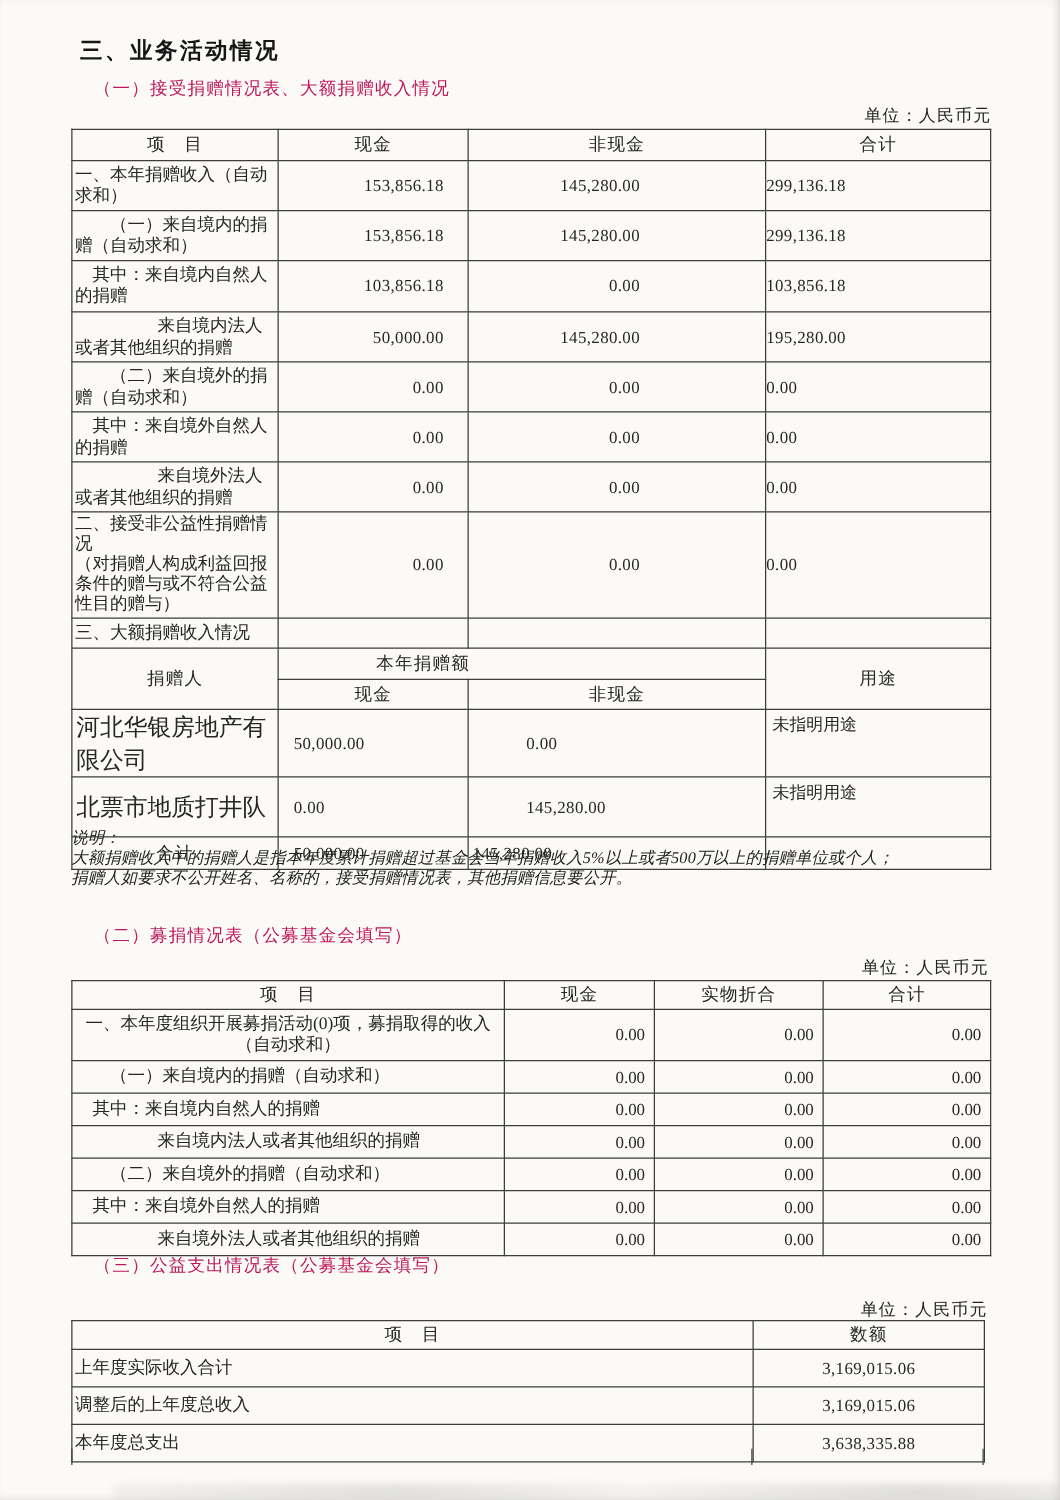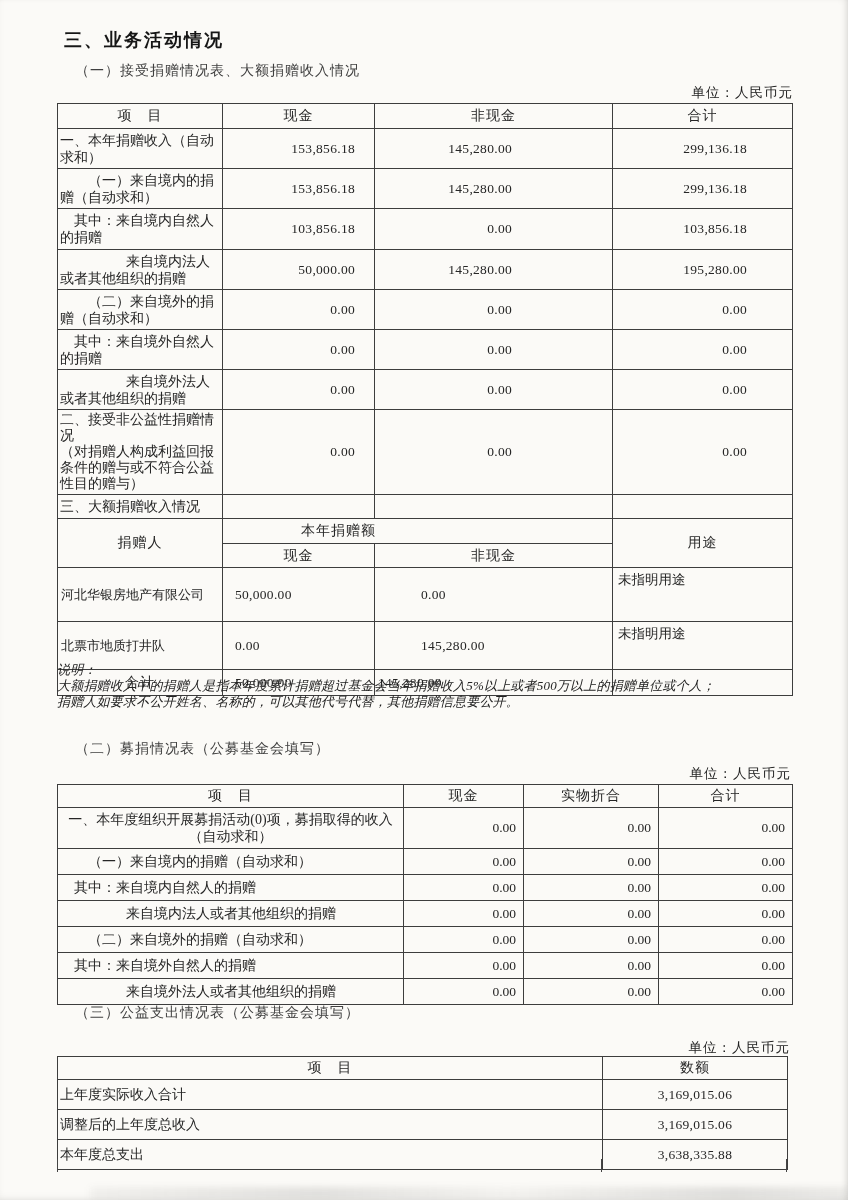--- a/index.html
+++ b/index.html
@@ -2,36 +2,36 @@
 <html><head>
 <meta charset="utf-8">
 <style>
   html,body{margin:0;padding:0;}
   .page{position:relative;width:848px;height:1200px;background:#fbfaf7;overflow:hidden;
         font-family:"Liberation Serif","DejaVu Serif",serif;color:#262626;
         box-shadow:inset -5px 0 9px -5px rgba(0,0,0,.18), inset 0 -4px 8px -4px rgba(0,0,0,.10);}
   .abs{position:absolute;}
   .main-title{left:64px;top:28px;font-family:"Liberation Sans","DejaVu Sans",sans-serif;
         font-weight:bold;font-size:18px;letter-spacing:2px;color:#161616;}
-  .sec-title{font-size:14px;letter-spacing:1px;color:#404040;}
+  .sec-title{font-size:14px;letter-spacing:1px;color:#be185d;}
   .unit{font-size:13.5px;letter-spacing:1px;color:#222;}
   table{border-collapse:collapse;table-layout:fixed;border:1.5px solid #333;}
   td,th{border:1px solid #3d3d3d;font-weight:normal;font-size:14px;padding:0;
         vertical-align:middle;overflow:hidden;}
   .hdr{text-align:center;letter-spacing:1px;}
   .lbl{text-align:left;padding:1px 2px;line-height:17px;}
   .ind1{text-indent:14px;}
   .ind2{text-indent:28px;}
   .ind4{text-indent:66px;}
   .num{font-size:13.5px;letter-spacing:.3px;}
   .c-cash{text-align:right;padding-right:19px;}
   .c-noncash{text-align:right;padding-right:100px;}
-  .c-total{text-align:right;padding-right:45px;}
+  .c-total{text-align:left;padding-right:45px;}
   .span-hdr{text-align:left;padding-left:78px;letter-spacing:1px;}
-  .d-name{padding-left:3px;font-size:13px;}
+  .d-name{padding-left:3px;font-size:19px;}
   .d-cash{text-align:left;padding-left:12px;}
   .d-noncash{text-align:left;padding-left:46px;}
   .d-noncash-t{text-align:left;padding-left:3px;}
   .d-purpose{vertical-align:top;text-align:left;padding:3px 0 0 5px;font-size:13.5px;}
   .d-total-label{text-align:center;letter-spacing:1px;}
   .t2-val{text-align:right;padding-right:7px;font-size:13.5px;}
   .t3-amount{text-align:center;font-size:13.5px;letter-spacing:.3px;}
   .notes{font-size:13px;line-height:16px;color:#222;letter-spacing:.2px;font-style:italic;}
   .stub{position:absolute;width:0;height:13px;border-left:1.5px solid #444;top:1159px;}
   .smudge{position:absolute;left:90px;right:0;bottom:0;height:13px;filter:blur(3px);
@@ -160,21 +160,21 @@
       <td class="num d-cash">50,000.00</td>
       <td class="num d-noncash-t">145,280.00</td>
       <td class="d-purpose"></td>
     </tr>
   </tbody>
     </table>
 
   <div class="abs notes" style="left:57px;top:662px;width:742px;">
     <div>说明：</div>
     <div>大额捐赠收入中的捐赠人是指本年度累计捐赠超过基金会当年捐赠收入5%以上或者500万以上的捐赠单位或个人；</div>
-    <div>捐赠人如要求不公开姓名、名称的，可以其他代号代替，其他捐赠信息要公开。</div>
+    <div>捐赠人如要求不公开姓名、名称的，接受捐赠情况表，其他捐赠信息要公开。</div>
   </div>
 
   <div class="abs sec-title" style="left:75px;top:740px;text-align:center;">（二）募捐情况表（公募基金会填写）</div>
   <div class="abs unit" style="right:57px;top:765px;">单位：人民币元</div>
 
   <table class="abs" style="left:57px;top:784px;width:735px;">
     <colgroup>
         <col style="width:346px">
         <col style="width:120px">
         <col style="width:135px">

